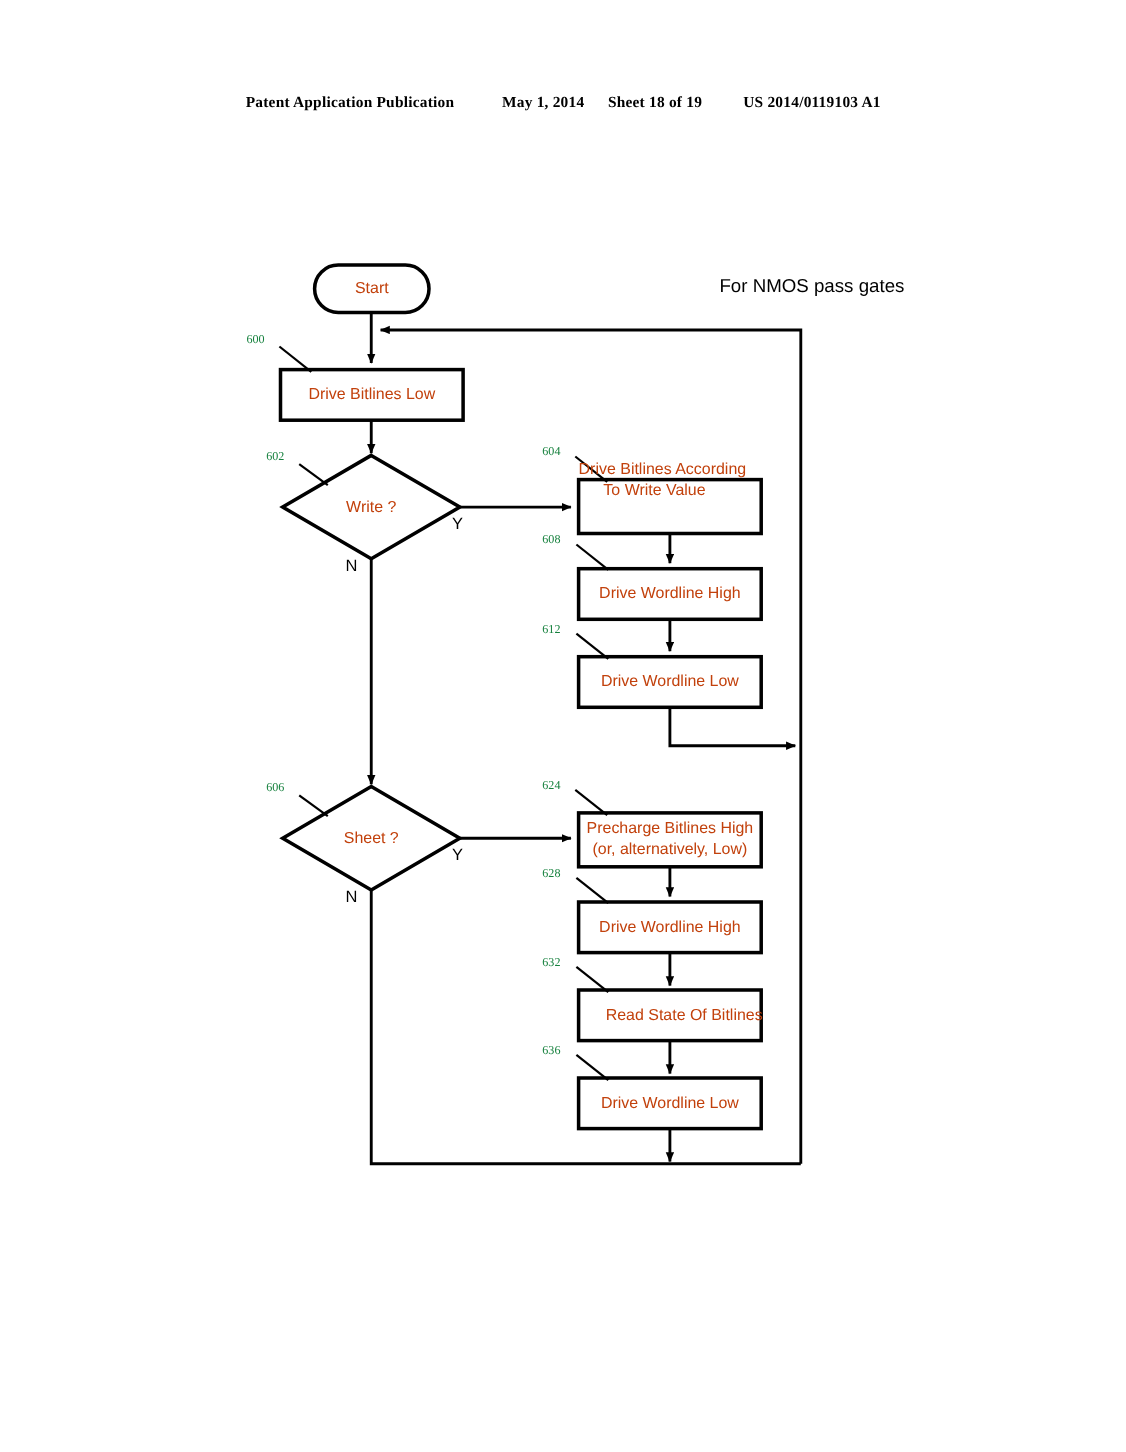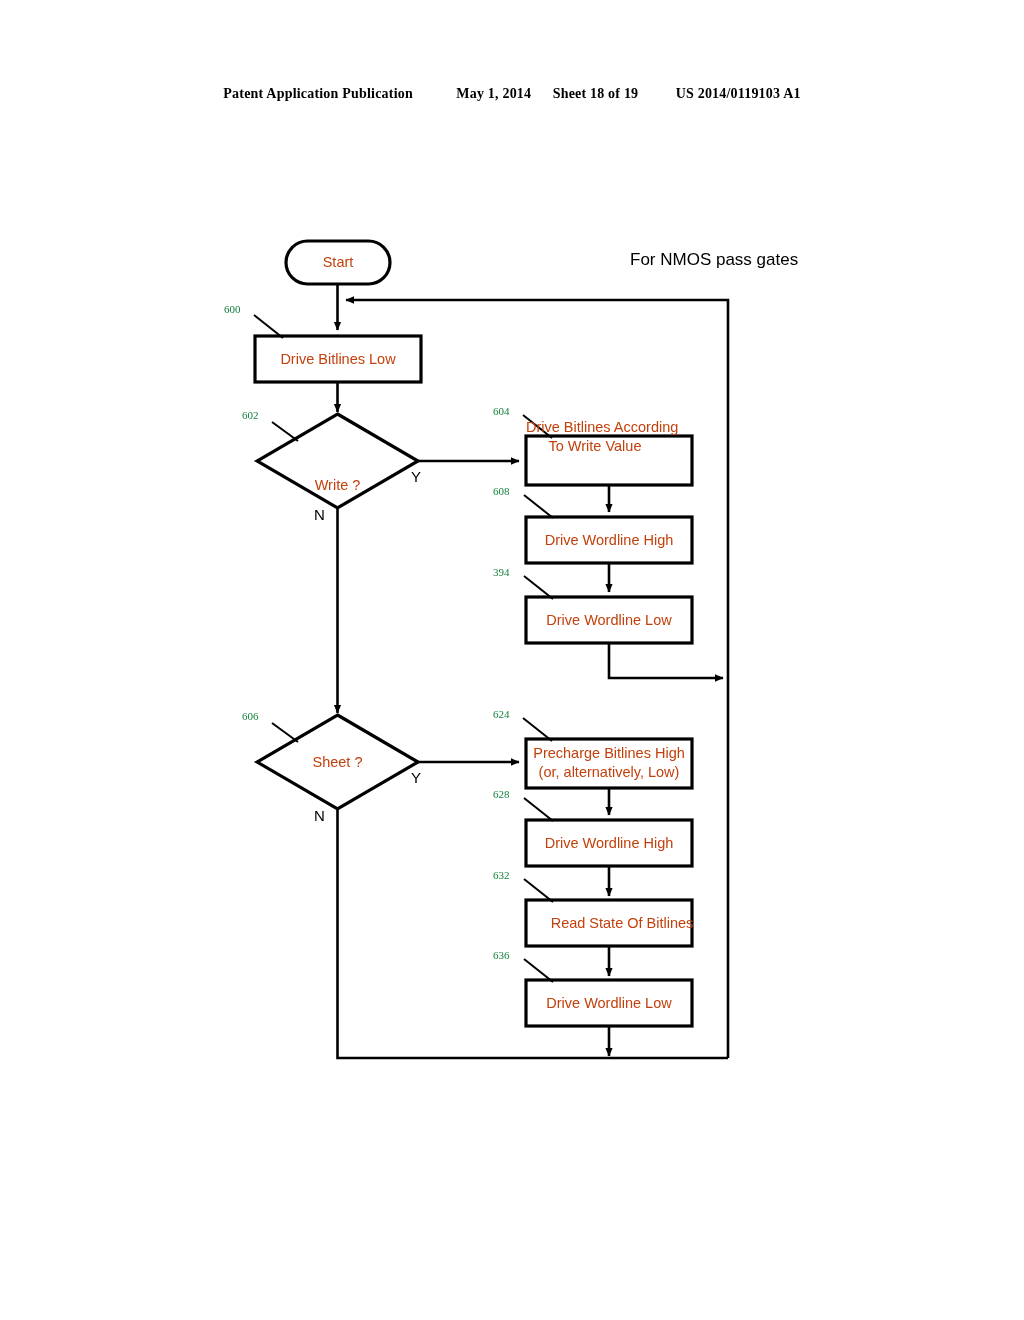--- a/index.html
+++ b/index.html
@@ -69,20 +69,21 @@
   .branch-label {
     position: absolute;
     font-size: 15px;
     color: #000;
   }
   .note-text {
     position: absolute;
     font-size: 17px;
     color: #000;
     white-space: nowrap;
+    margin-left: 24px;
   }
   #fig-caption {
     position: absolute;
     left: 0;
     top: 1112px;
     width: 1024px;
     text-align: center;
     font-size: 27px;
     font-weight: bold;
     letter-spacing: 0.5px;
@@ -181,34 +182,34 @@
   </svg>
 
   <div class="note-text" style="left:630px; top:250px;">For NMOS pass gates</div>
 
   <div class="node-label" style="left:286px; top:253px; width:104px;">Start</div>
 
   <div class="ref-num" style="left:224px; top:303px;">600</div>
   <div class="node-label" style="left:255px; top:350px; width:166px;">Drive Bitlines Low</div>
 
   <div class="ref-num" style="left:242px; top:409px;">602</div>
-  <div class="node-label" style="left:257px; top:452px; width:161px;margin-top:24px;">Write ?</div>
+  <div class="node-label" style="left:257px; top:452px; width:161px;">Write ?</div>
   <div class="branch-label" style="left:411px; top:468px;">Y</div>
   <div class="branch-label" style="left:314px; top:506px;">N</div>
 
   <div class="ref-num" style="left:493px; top:405px;">604</div>
   <div class="node-label" style="left:526px; top:418px; width:138px;">
     <span>Drive Bitlines According</span><br>
     <span>To Write Value</span>
   </div>
 
   <div class="ref-num" style="left:493px; top:485px;">608</div>
   <div class="node-label" style="left:526px; top:531px; width:166px;">Drive Wordline High</div>
 
-  <div class="ref-num" style="left:493px; top:566px;">394</div>
+  <div class="ref-num" style="left:493px; top:566px;">612</div>
   <div class="node-label" style="left:526px; top:611px; width:166px;">Drive Wordline Low</div>
 
   <div class="ref-num" style="left:242px; top:710px;">606</div>
   <div class="node-label" style="left:257px; top:753px; width:161px;">Sheet ?</div>
   <div class="branch-label" style="left:411px; top:769px;">Y</div>
   <div class="branch-label" style="left:314px; top:807px;">N</div>
 
   <div class="ref-num" style="left:493px; top:708px;">624</div>
   <div class="node-label" style="left:526px; top:744px; width:166px;">
     <span>Precharge Bitlines High</span><br>

